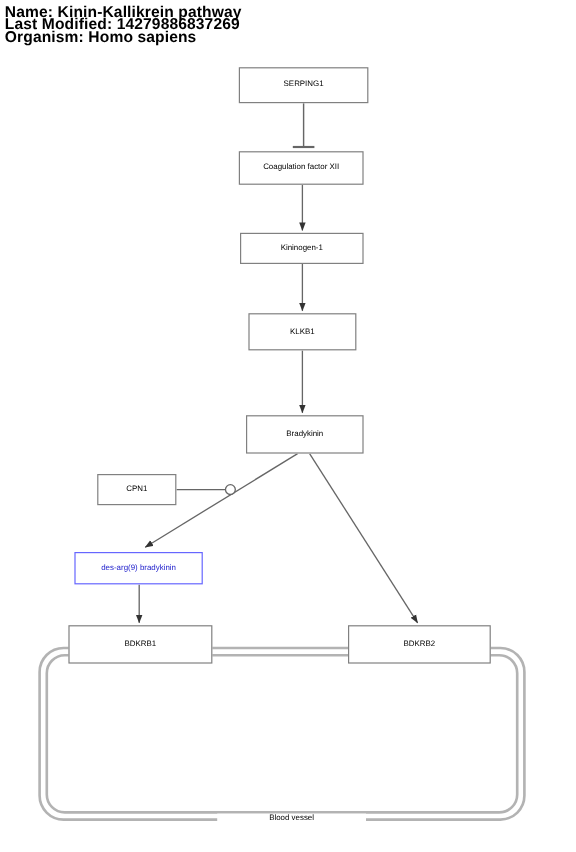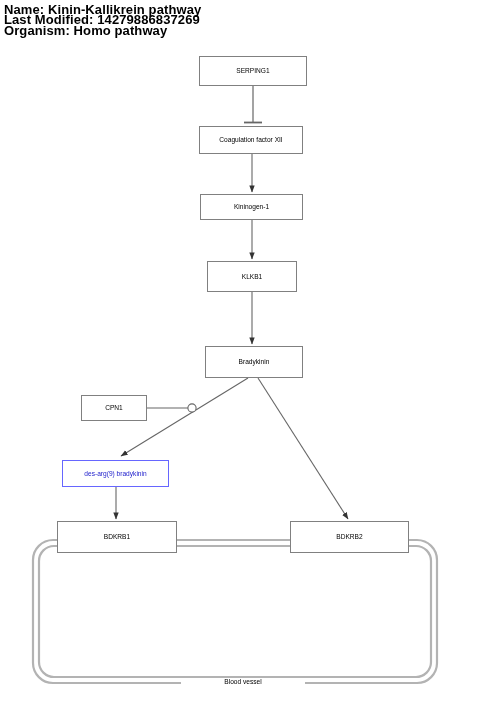--- a/index.html
+++ b/index.html
@@ -90,21 +90,21 @@
     padding: 0 2px;
     white-space: nowrap;
   }
 </style>
 </head>
 <body>
 
 <div id="meta">
   <div class="meta-line">Name: Kinin-Kallikrein pathway</div>
   <div class="meta-line">Last Modified: 14279886837269</div>
-  <div class="meta-line">Organism: Homo pathway</div>
+  <div class="meta-line">Organism: Homo sapiens</div>
 </div>
 
 <svg id="canvas" viewBox="0 0 480 710">
   <defs>
     <marker id="arrowhead" markerWidth="8" markerHeight="8" refX="6.6" refY="3" orient="auto" markerUnits="userSpaceOnUse">
       <path d="M0,0.3 L7,3 L0,5.7 Z" fill="#333333"></path>
     </marker>
   </defs>
 
   <g>

